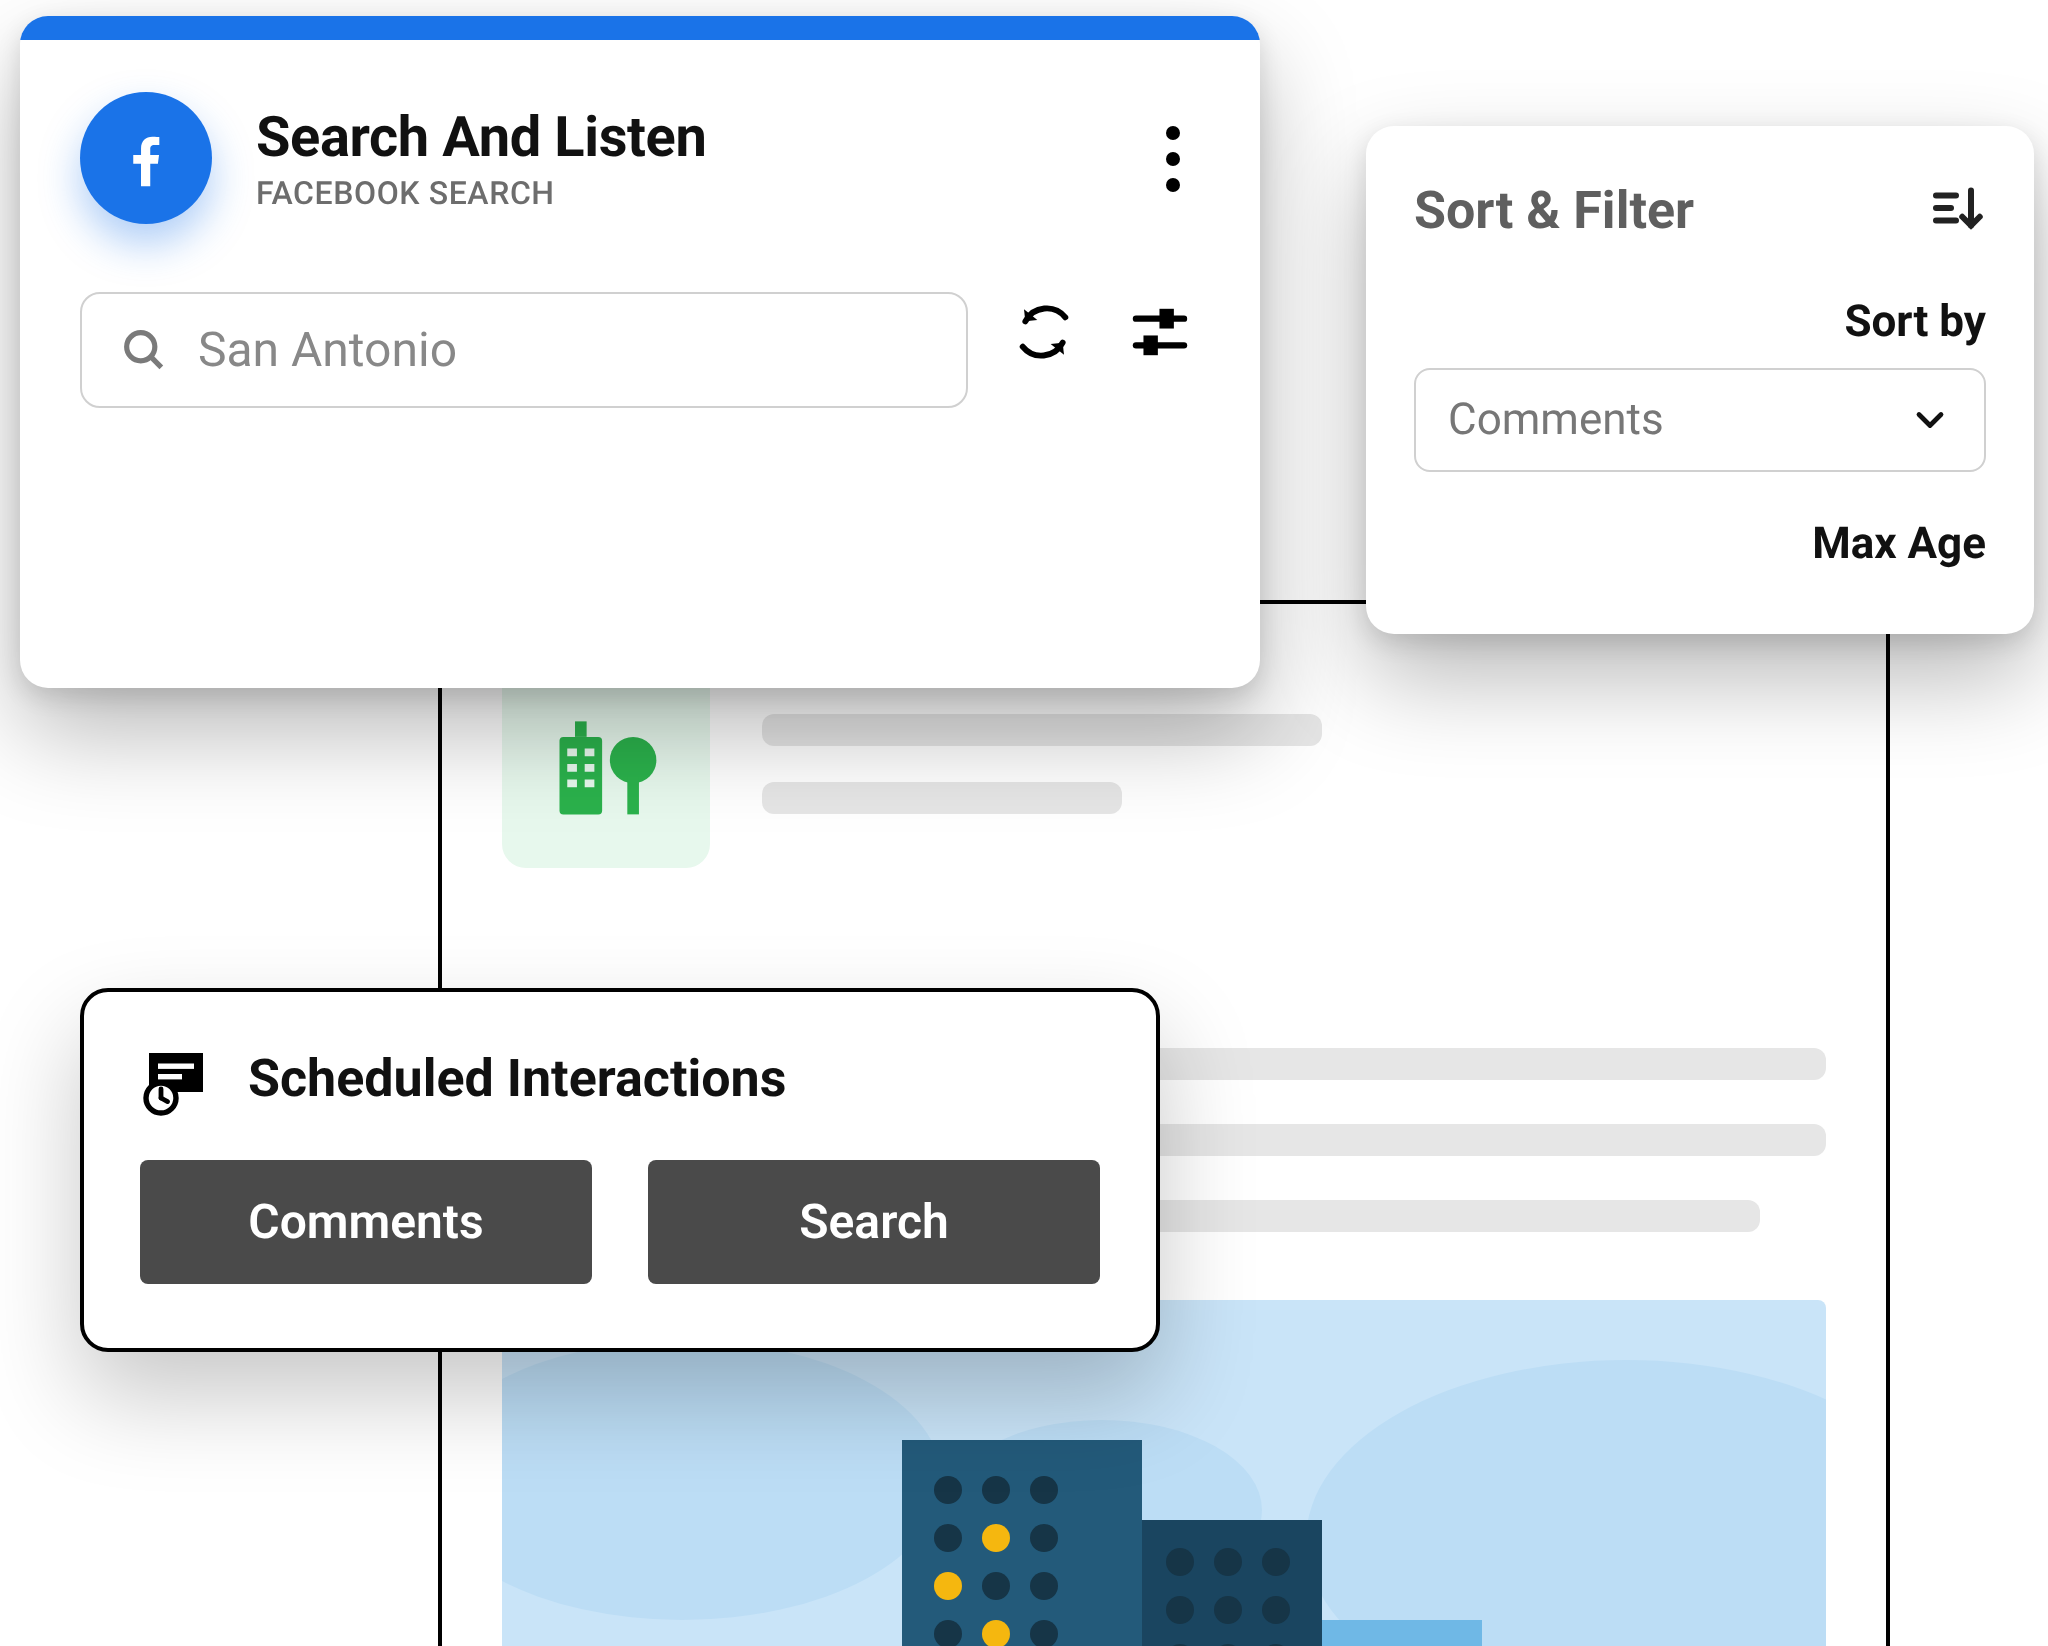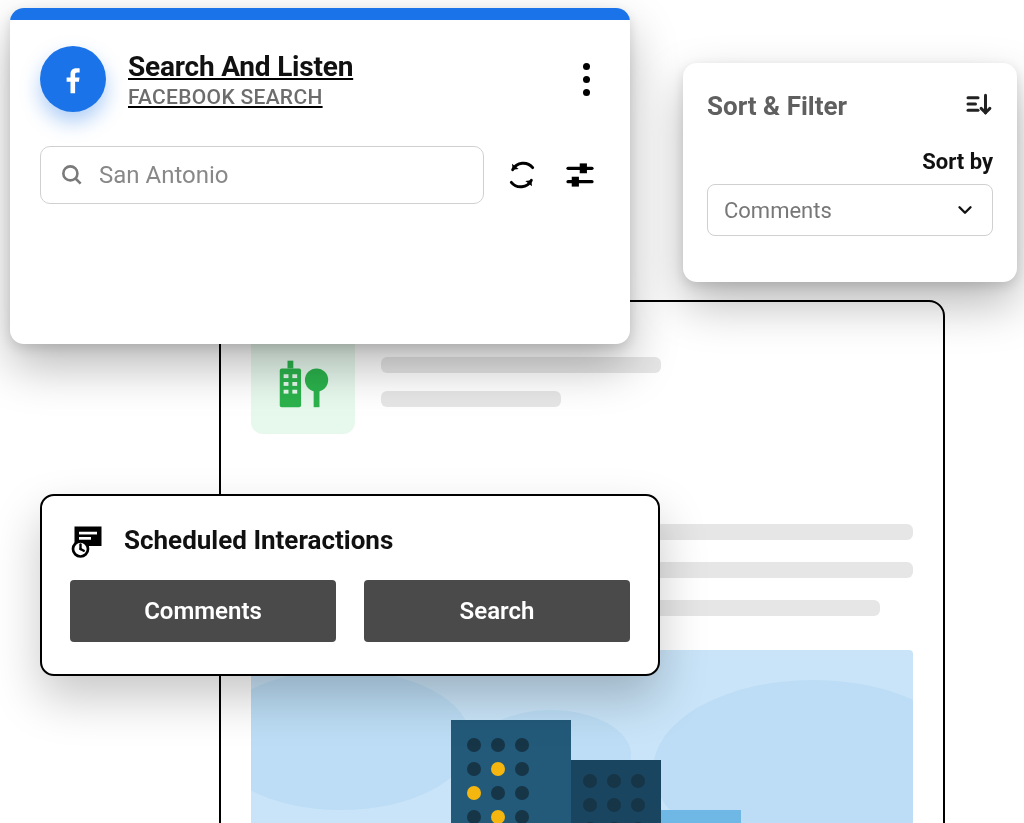--- a/index.html
+++ b/index.html
@@ -77,27 +77,27 @@
   }
   .search-accent { height: 12px; background: #1a73e8; }
   .search-header { display: flex; align-items: center; padding: 26px 30px 10px 30px; gap: 22px; }
   .fb-badge {
     width: 66px; height: 66px; border-radius: 50%;
     background: #1a73e8; display: flex; align-items: center; justify-content: center;
     box-shadow: 0 10px 20px rgba(26,115,232,0.35);
     flex-shrink: 0;
   }
   .fb-badge svg { width: 34px; height: 34px; fill: #fff; }
-  .search-titles { flex: 1; text-decoration: underline; }
+  .search-titles { flex: 1; }
   .search-title { font-size: 28px; font-weight: 700; color: #111; letter-spacing: -0.2px; }
-  .search-subtitle { font-size: 21px; font-weight: 500; color: #6d6d6d; letter-spacing: 0.3px; margin-top: 2px; }
+  .search-subtitle { font-size: 16px; font-weight: 500; color: #6d6d6d; letter-spacing: 0.3px; margin-top: 2px; }
   .kebab { width: 28px; display: flex; flex-direction: column; align-items: center; gap: 6px; cursor: pointer; padding: 6px; }
   .kebab span { width: 7px; height: 7px; border-radius: 50%; background: #000; }
 
-  .search-row { display: flex; align-items: center; padding: 24px 30px 0 30px; gap: 18px; }
+  .search-row { display: flex; align-items: flex-start; padding: 24px 30px 0 30px; gap: 18px; }
   .search-input {
     flex: 1; display: flex; align-items: center; gap: 14px;
     border: 1.5px solid #d0d0d0; border-radius: 10px;
     height: 58px; padding: 0 18px;
   }
   .search-input svg { width: 26px; height: 26px; stroke: #7a7a7a; fill: none; stroke-width: 2.4; }
   .search-text { font-size: 24px; color: #888; }
   .icon-btn {
     width: 40px; height: 40px; display: flex; align-items: center; justify-content: center;
     cursor: pointer;
@@ -129,21 +129,21 @@
   .dismiss {
     text-align: center; font-size: 22px; font-weight: 700; color: #1a73e8;
     cursor: pointer; padding: 6px 0 0 0;
   }
 
   
   .sched-panel {
     position: absolute;
     left: 40px;
     top: 494px;
-    width: 620px;
+    width: 540px;
     background: #fff;
     border: 2px solid #000;
     border-radius: 14px;
     box-shadow: 0 22px 48px rgba(0,0,0,0.22);
     padding: 26px 28px 32px 28px;
   }
   .sched-header { display: flex; align-items: center; gap: 18px; margin-bottom: 22px; }
   .sched-header svg { width: 36px; height: 36px; }
   .sched-title { font-size: 26px; font-weight: 700; color: #111; }
   .sched-buttons { display: flex; gap: 28px; }
@@ -290,20 +290,21 @@
   </div>
 
   <div class="filter-label">Sort by</div>
   <div class="select">
     <span class="select-text">Comments</span>
     <svg viewBox="0 0 24 24" fill="none" stroke="#111" stroke-width="2.6" stroke-linecap="round" stroke-linejoin="round">
       <polyline points="6 9 12 15 18 9"></polyline>
     </svg>
   </div>
 
+  <div class="filter-label">Max Age</div>
 
 </div>
 
 <div class="sched-panel">
   <div class="sched-header">
     <svg viewBox="0 0 24 24">
       <path d="M3 3h18v13H10l-5 4v-4H3z" fill="#000"></path>
       <rect x="6" y="6.5" width="12" height="1.8" fill="#fff"></rect>
       <rect x="6" y="10" width="8" height="1.8" fill="#fff"></rect>
       <circle cx="7" cy="18" r="5" fill="#fff" stroke="#000" stroke-width="1.8"></circle>

